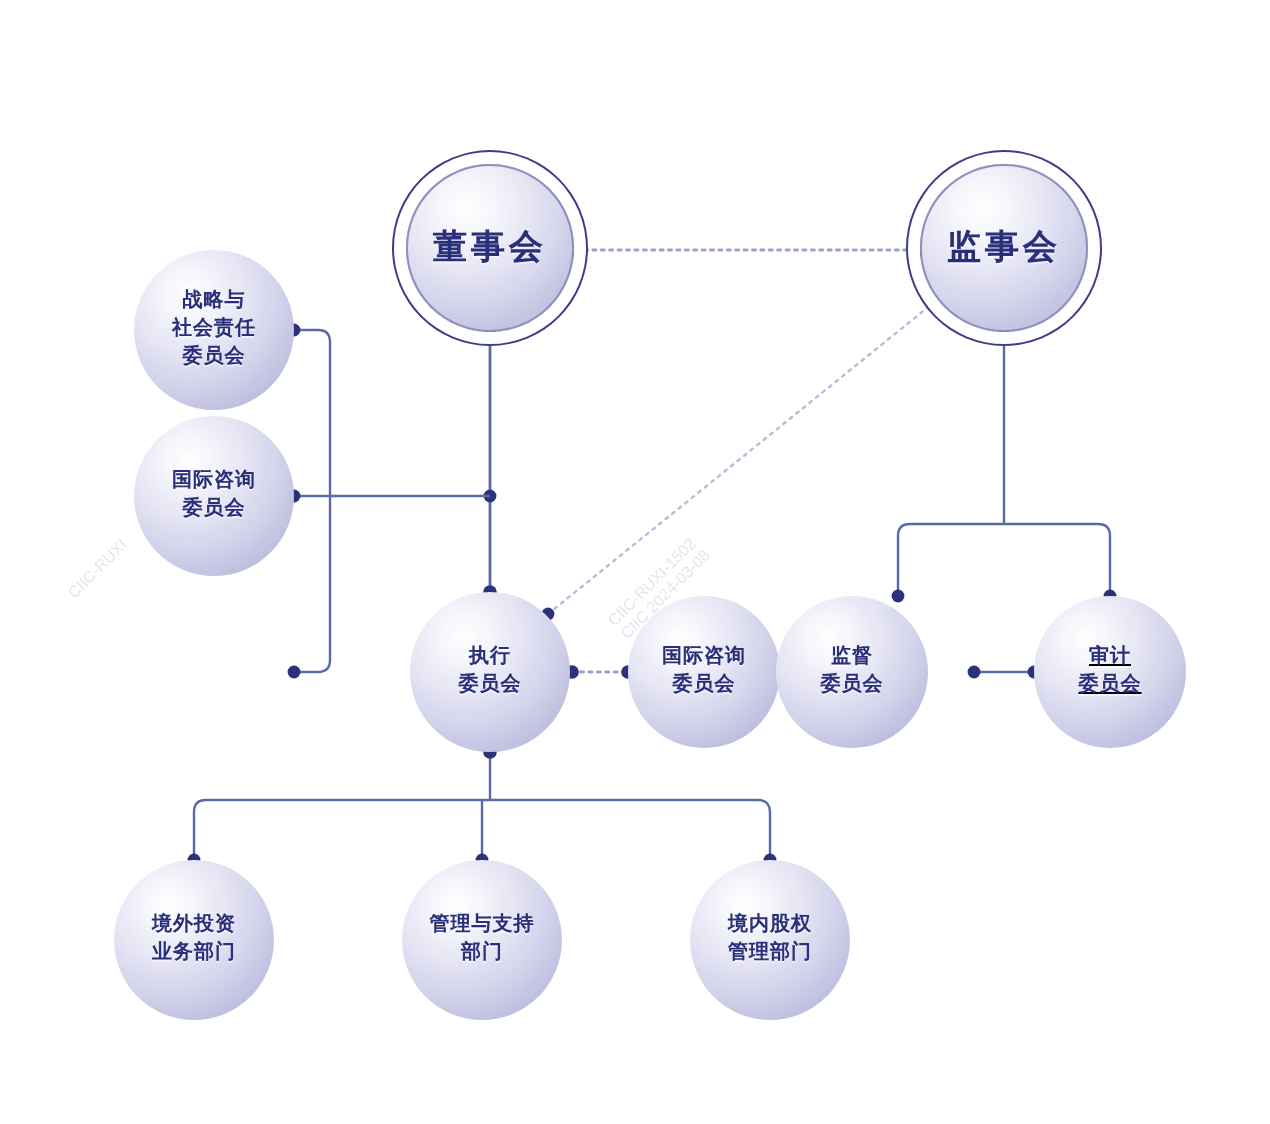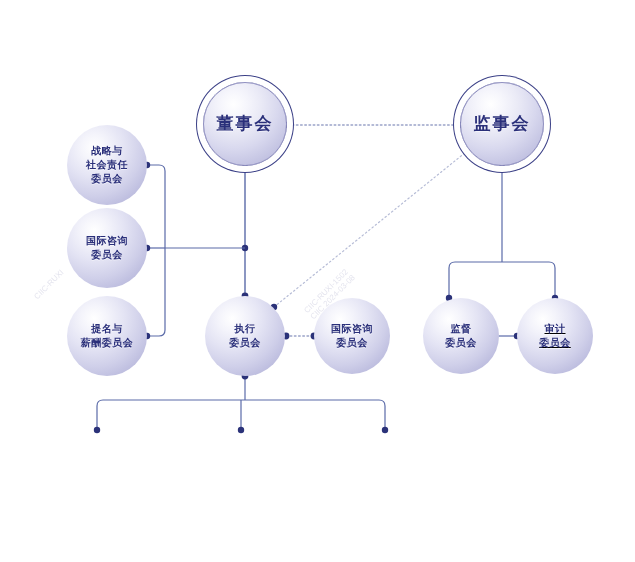--- a/index.html
+++ b/index.html
@@ -173,42 +173,50 @@
       <span class="node-label">战略与
 社会责任
 委员会</span>
     </div>
 
     <div class="node small" style="left:67px; top:208px; width:80px; height:80px;">
       <span class="node-label">国际咨询
 委员会</span>
     </div>
 
-    <div class="node small" style="left:67px; top:296px; width:80px; height:80px;">
-      <span class="node-label">提名与
-薪酬委员会</span>
-    </div>
 
     <div class="node small" style="left:205px; top:296px; width:80px; height:80px;">
       <span class="node-label">执行
 委员会</span>
     </div>
 
     <div class="node small" style="left:314px; top:298px; width:76px; height:76px;text-align:center;">
       <span class="node-label">国际咨询
 委员会</span>
     </div>
 
-    <div class="node small" style="left:423px; top:298px; width:76px; height:76px;">
+    <div class="node small" style="left:388px; top:298px; width:76px; height:76px;">
       <span class="node-label">监督
 委员会</span>
     </div>
 
     <div class="node small" style="left:517px; top:298px; width:76px; height:76px;text-decoration:underline;">
       <span class="node-label">审计
 委员会</span>
     </div>
 
-
-
+    <div class="node small" style="left:57px; top:430px; width:80px; height:80px;">
+      <span class="node-label">境外投资
+业务部门</span>
+    </div>
+
+    <div class="node small" style="left:201px; top:430px; width:80px; height:80px;">
+      <span class="node-label">管理与支持
+部门</span>
+    </div>
+
+    <div class="node small" style="left:345px; top:430px; width:80px; height:80px;">
+      <span class="node-label">境内股权
+管理部门</span>
+    </div>
 
   </div>
 </div>
 
 </body></html>

